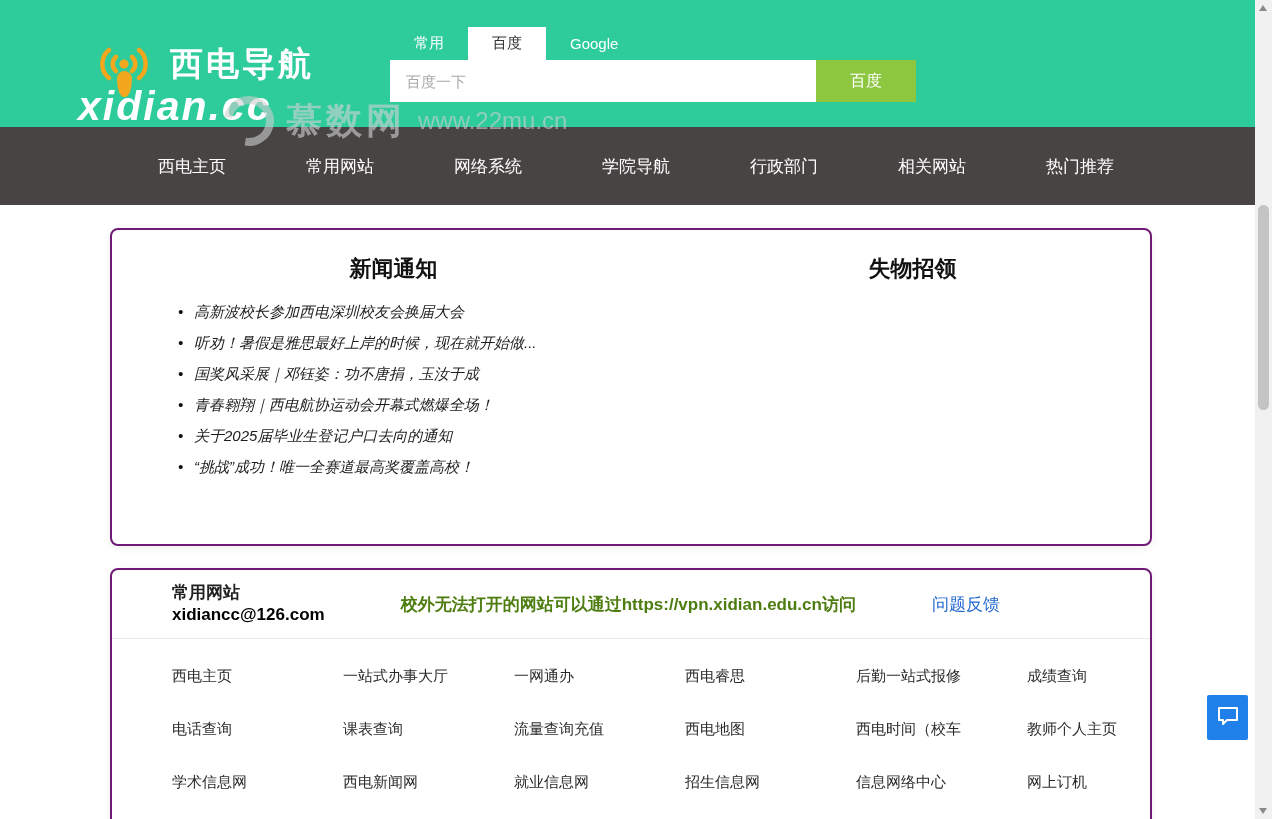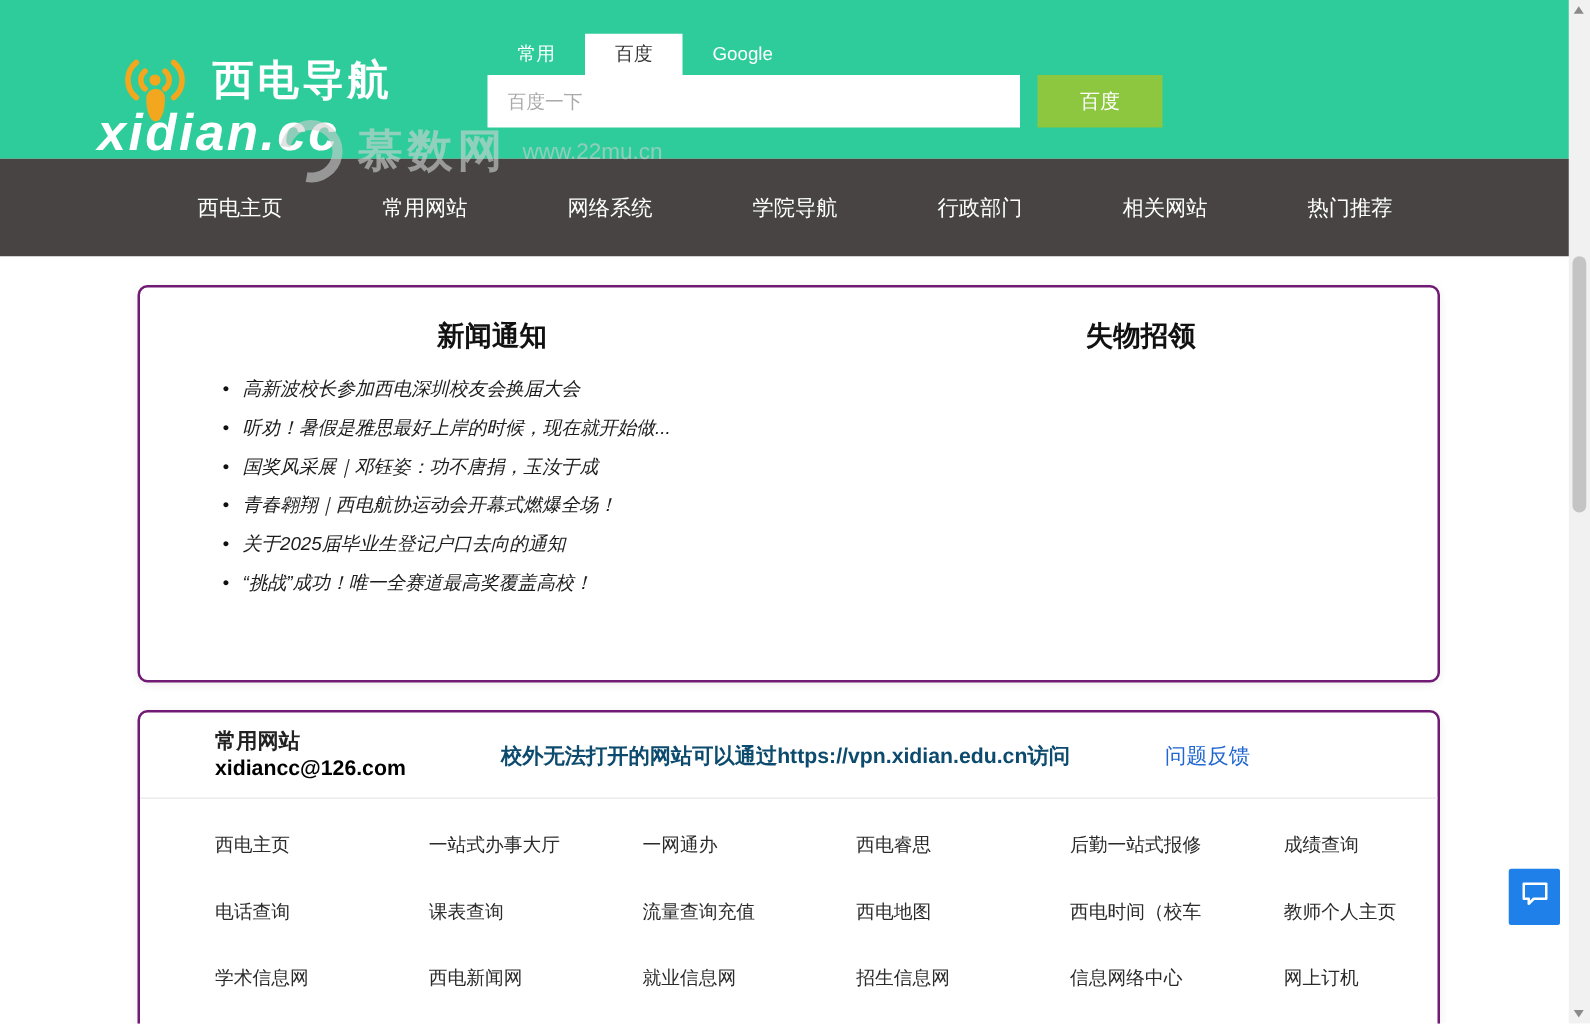--- a/index.html
+++ b/index.html
@@ -13,56 +13,56 @@
   .antenna-wrap { position:relative; width:92px; height:40px; }
   .antenna-drop { position:absolute; left:39px; top:26px; width:15px; height:26px;
     background:#f2a71e; border-radius:50% 50% 46% 46% / 30% 30% 70% 70%; z-index:1; }
   .logo-title { color:#fff; font-size:33px; font-weight:bold; letter-spacing:3px; }
   .logo-sub { color:#fff; font-size:41px; font-weight:bold; font-style:italic; letter-spacing:2px; margin-top:-4px; position:relative; z-index:2; }
 
   .search { position:absolute; left:390px; top:27px; }
   .tabs { display:flex; height:33px; }
   .tab { padding:0 24px; color:#fff; font-size:15px; display:flex; align-items:center; cursor:pointer; }
   .tab.active { background:#fff; color:#333; }
-  .search-row { display:flex;gap:14px; }
+  .search-row { display:flex; }
   .search-input { width:426px; height:42px; border:none; padding:0 16px; font-size:15px; outline:none; color:#333; }
   .search-input::placeholder { color:#a9a9a9; }
   .search-btn { width:100px; height:42px; background:#8dc63f; color:#fff; border:none; font-size:16px; cursor:pointer; }
 
   
   .main-nav { position:absolute; left:0; top:127px; width:100%; height:78px; background:#474443;
     display:flex; align-items:center; justify-content:center; }
   .nav-item { color:#fff; font-size:17px; width:148px; text-align:center; cursor:pointer; }
 
   
   .watermark { position:absolute; left:224px; top:96px; display:flex; align-items:center; gap:12px;
     opacity:.6; pointer-events:none; z-index:6; }
   .wm-circle { width:50px; height:50px; border:8px solid #cfcfcf; border-radius:50%;
     border-left-color:transparent; transform:rotate(-35deg); }
   .wm-name { font-size:36px; color:#d4d4d4; font-weight:bold; letter-spacing:4px; transform:none; }
-  .wm-url { font-size:18px; color:#d0d0d0; }
+  .wm-url { font-size:24px; color:#d0d0d0; }
 
   
   .card { position:absolute; left:110px; width:1042px; background:#fff;
     border:2px solid #701a75; border-radius:8px; box-shadow:0 2px 8px rgba(0,0,0,.07); }
   .news-card { top:228px; height:318px; display:flex; }
   .col { flex:1; padding:24px 20px 0 64px; }
   .col-title { text-align:center; font-size:22px; font-weight:bold; color:#111; margin-bottom:12px; }
   .plain-list { list-style:none;font-style:italic; }
   .plain-list li { position:relative; padding-left:18px; font-size:15px; color:#1c1c1c; line-height:31px; }
   .plain-list li::before { content:"•"; position:absolute; left:2px; top:0; color:#111; font-size:15px; }
   .more-link { color:#2666cf !important; cursor:pointer; }
 
   
   .sites-card { top:568px; height:400px; }
   .sites-head { display:flex; align-items:center; padding:12px 0 12px; border-bottom:1px solid #e8e8e8; min-height:64px; }
   .sites-left { margin-left:60px; display:flex; flex-direction:column; }
   .sites-title { font-size:17px; font-weight:bold; color:#222; line-height:22px; }
   .sites-email { font-size:17px; font-weight:bold; color:#000000; line-height:22px; cursor:pointer; }
-  .sites-notice { flex:1; text-align:center; font-size:17px; font-weight:bold; color:#0c4a6e; }
+  .sites-notice { flex:1; text-align:center; font-size:17px; font-weight:bold; color:#4d7c0f; }
   .sites-feedback { margin-right:150px; font-size:17px; font-weight:normal; color:#1f66d0; cursor:pointer; white-space:nowrap; }
   .sites-grid { display:grid; grid-template-columns:repeat(5,171px) 1fr; padding:28px 0 0 60px; row-gap:34px; }
   .site-link { font-size:15px; color:#2b2b2b; cursor:pointer; }
 
   
   .float-btn { position:absolute; right:24px; top:695px; width:41px; height:45px; background:#1e80e8;
     display:flex; align-items:center; justify-content:center; cursor:pointer; border-radius:2px; z-index:8; }
 
   
   .scrollbar { position:absolute; right:0; top:0; width:17px; height:819px; background:#f1f1f1; z-index:9; }

